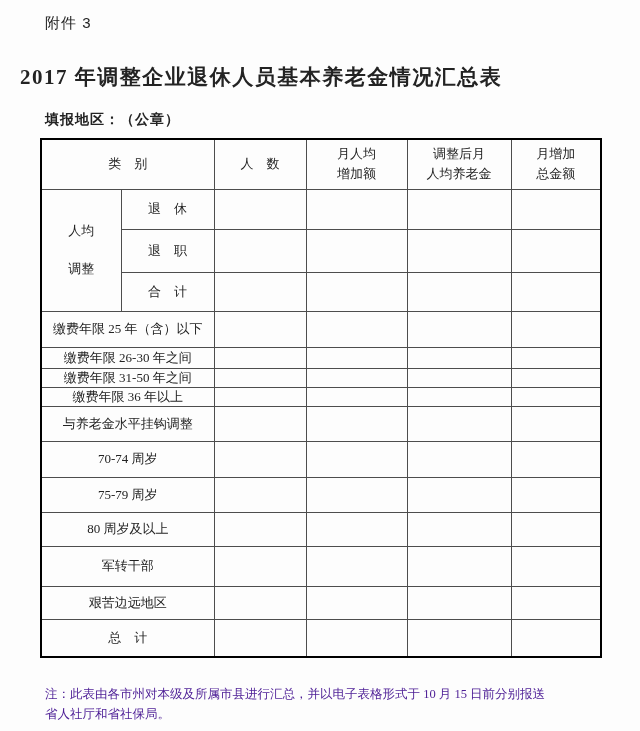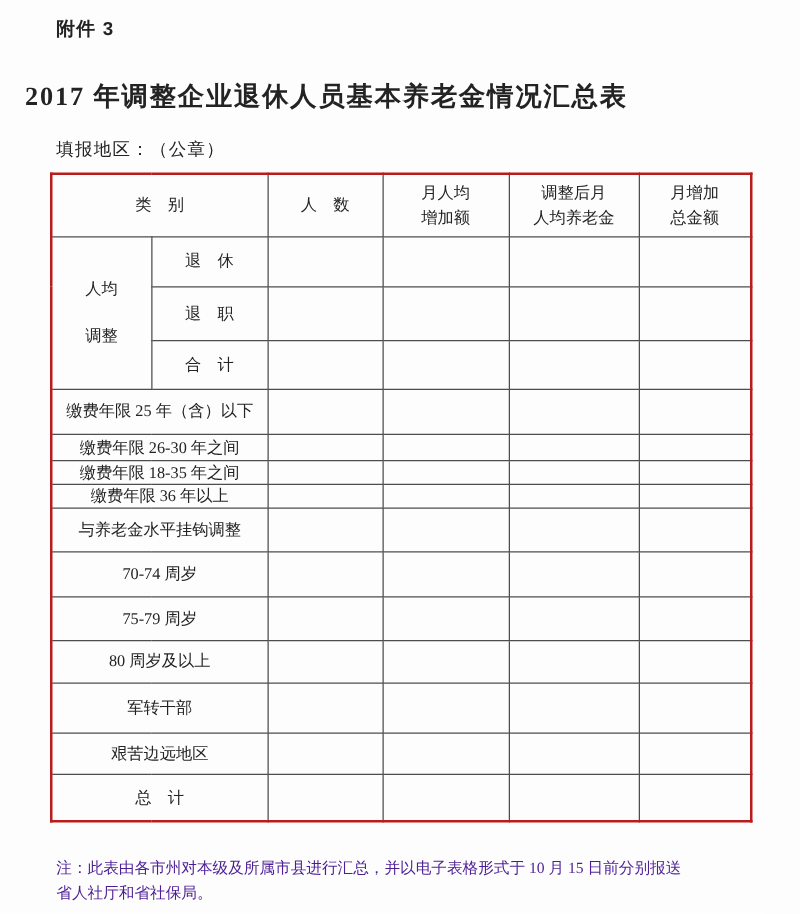--- a/index.html
+++ b/index.html
@@ -12,43 +12,43 @@
   .page {
     position: relative;
     width: 640px;
     height: 731px;
     background: #fdfdfd;
     overflow: hidden;
   }
   .attachment {
     margin: 14px 0 0 45px;
     font-size: 15px;
-    font-weight: 700;
+    font-weight: 400;
     letter-spacing: 1px;
     font-family: "Liberation Sans", "DejaVu Sans", sans-serif;
   }
   .title {
     margin: 30px 20px 0 20px;
     text-align: left;
     font-size: 21px;
     font-weight: 700;
     letter-spacing: 1.5px;
   }
   .region {
     margin: 20px 0 0 45px;
     font-size: 14px;
-    font-weight: 400;
+    font-weight: 700;
     letter-spacing: 1px;
   }
   table.summary {
     margin: 9px 0 0 40px;
     width: 560px;
     border-collapse: collapse;
     table-layout: fixed;
-    border: 2px solid #b91c1c;
+    border: 2px solid #000000;
     padding-left: 32px;
   }
   table.summary td {
     border: 1px solid #4d4d4d;
     text-align: center;
     vertical-align: middle;
     font-size: 13px;
     padding: 0 2px;
     overflow: hidden;
   }
@@ -133,21 +133,21 @@
       <td></td>
     </tr>
     <tr style="height:21px">
       <td colspan="2">缴费年限 26-30 年之间</td>
       <td></td>
       <td></td>
       <td></td>
       <td></td>
     </tr>
     <tr style="height:19px">
-      <td colspan="2">缴费年限 18-35 年之间</td>
+      <td colspan="2">缴费年限 31-50 年之间</td>
       <td></td>
       <td></td>
       <td></td>
       <td></td>
     </tr>
     <tr style="height:19px">
       <td colspan="2">缴费年限 36 年以上</td>
       <td></td>
       <td></td>
       <td></td>

